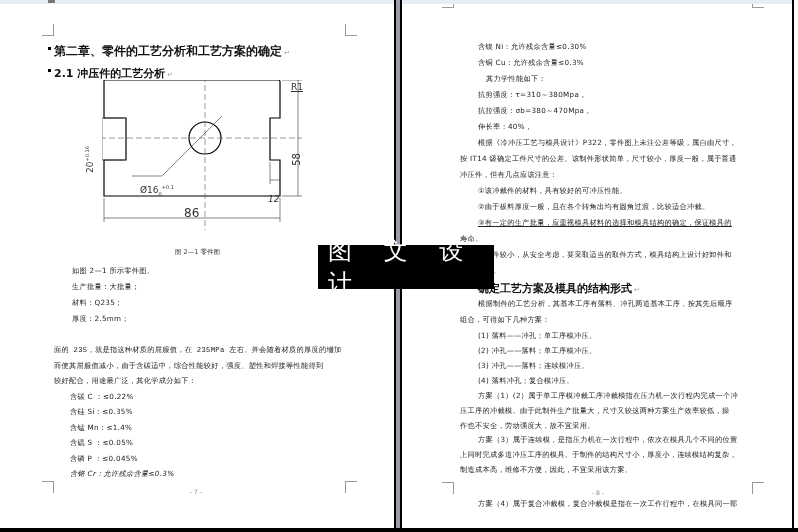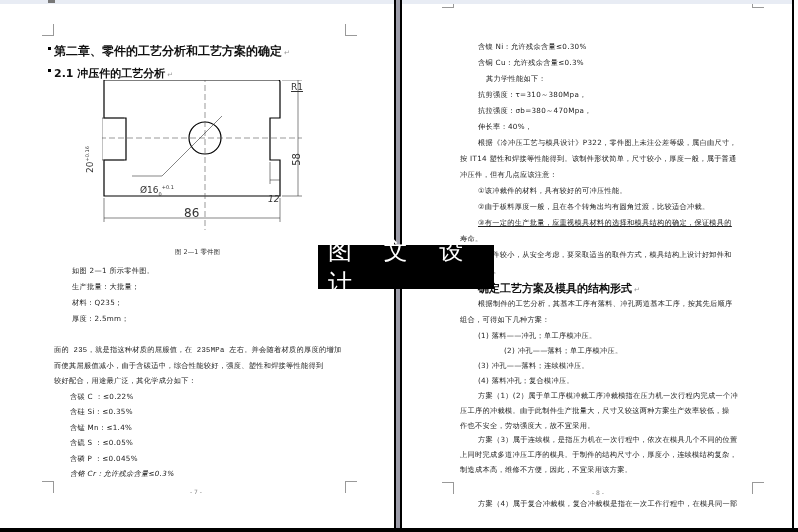--- a/index.html
+++ b/index.html
@@ -116,37 +116,37 @@
   <div class="crop tr" style="left:350px; top:-8px;"></div>
 
   <div class="line" style="left:76px; top:38px;">含镍 Ni：允许残余含量≤0.30%</div>
   <div class="line" style="left:76px; top:54px;">含铜 Cu：允许残余含量≤0.3%</div>
   <div class="line" style="left:84px; top:70px;">其力学性能如下：</div>
   <div class="line" style="left:76px; top:86px;">抗剪强度：τ=310～380Mpa，</div>
   <div class="line" style="left:76px; top:102px;">抗拉强度：σb=380～470Mpa，</div>
   <div class="line" style="left:76px; top:118px;">伸长率：40%，</div>
 
   <div class="line" style="left:76px; top:134px;">根据《冷冲压工艺与模具设计》P322，零件图上未注公差等级，属自由尺寸，</div>
-  <div class="line" style="left:58px; top:150px;">按 IT14 塑性和焊接等性能得到。该制件形状简单，尺寸较小，厚度一般，属于普通</div>
+  <div class="line" style="left:58px; top:150px;">按 IT14 级确定工件尺寸的公差。该制件形状简单，尺寸较小，厚度一般，属于普通</div>
   <div class="line" style="left:58px; top:166px;">冲压件，但有几点应该注意：</div>
 
   <div class="line" style="left:76px; top:182px;">①该冲裁件的材料，具有较好的可冲压性能。</div>
   <div class="line" style="left:76px; top:198px;">②由于板料厚度一般，且在各个转角出均有圆角过渡，比较适合冲裁。</div>
   <div class="line" style="left:76px; top:214px;text-decoration:underline;">③有一定的生产批量，应重视模具材料的选择和模具结构的确定，保证模具的</div>
   <div class="line" style="left:58px; top:230px;">寿命。</div>
   <div class="line" style="left:76px; top:246px;">④制件较小，从安全考虑，要采取适当的取件方式，模具结构上设计好卸件和</div>
   <div class="line" style="left:76px; top:262px;">方式。</div>
 
   <div class="h2" style="left:76px; top:277px;"><span>确定工艺方案及模具的结构形式</span><span class="pm">↵</span></div>
 
   <div class="line" style="left:76px; top:295px;">根据制件的工艺分析，其基本工序有落料、冲孔两道基本工序，按其先后顺序</div>
   <div class="line" style="left:58px; top:311px;">组合，可得如下几种方案：</div>
 
   <div class="line" style="left:76px; top:327px;">(1) 落料——冲孔；单工序模冲压。</div>
-  <div class="line" style="left:76px; top:342px;margin-left:26px;">(2) 冲孔——落料；单工序模冲压。</div>
+  <div class="line" style="left:76px; top:342px;">(2) 冲孔——落料；单工序模冲压。</div>
   <div class="line" style="left:76px; top:357px;">(3) 冲孔——落料；连续模冲压。</div>
   <div class="line" style="left:76px; top:372px;">(4) 落料冲孔；复合模冲压。</div>
 
   <div class="line" style="left:76px; top:387px;">方案（1）(2）属于单工序模冲裁工序冲裁模指在压力机一次行程内完成一个冲</div>
   <div class="line" style="left:58px; top:402px;">压工序的冲裁模。由于此制件生产批量大，尺寸又较这两种方案生产效率较低，操</div>
   <div class="line" style="left:58px; top:417px;">作也不安全，劳动强度大，故不宜采用。</div>
 
   <div class="line" style="left:76px; top:431px;">方案（3）属于连续模，是指压力机在一次行程中，依次在模具几个不同的位置</div>
   <div class="line" style="left:58px; top:446px;">上同时完成多道冲压工序的模具。于制件的结构尺寸小，厚度小，连续模结构复杂，</div>
   <div class="line" style="left:58px; top:461px;">制造成本高，维修不方便，因此，不宜采用该方案。</div>

